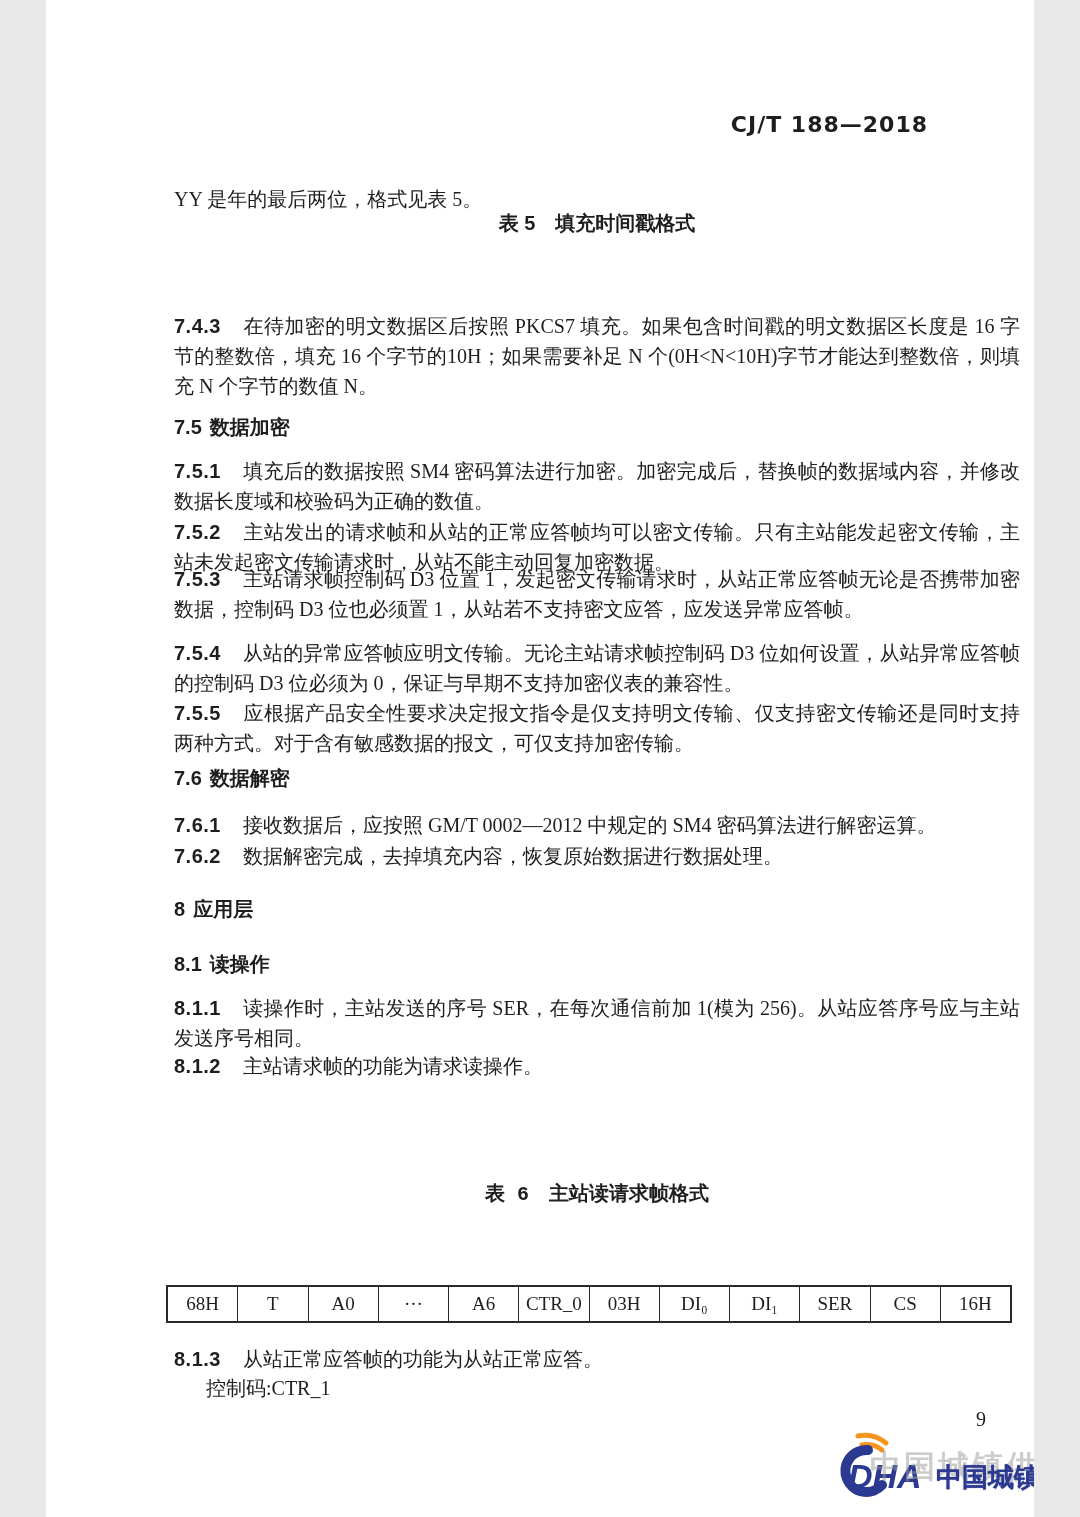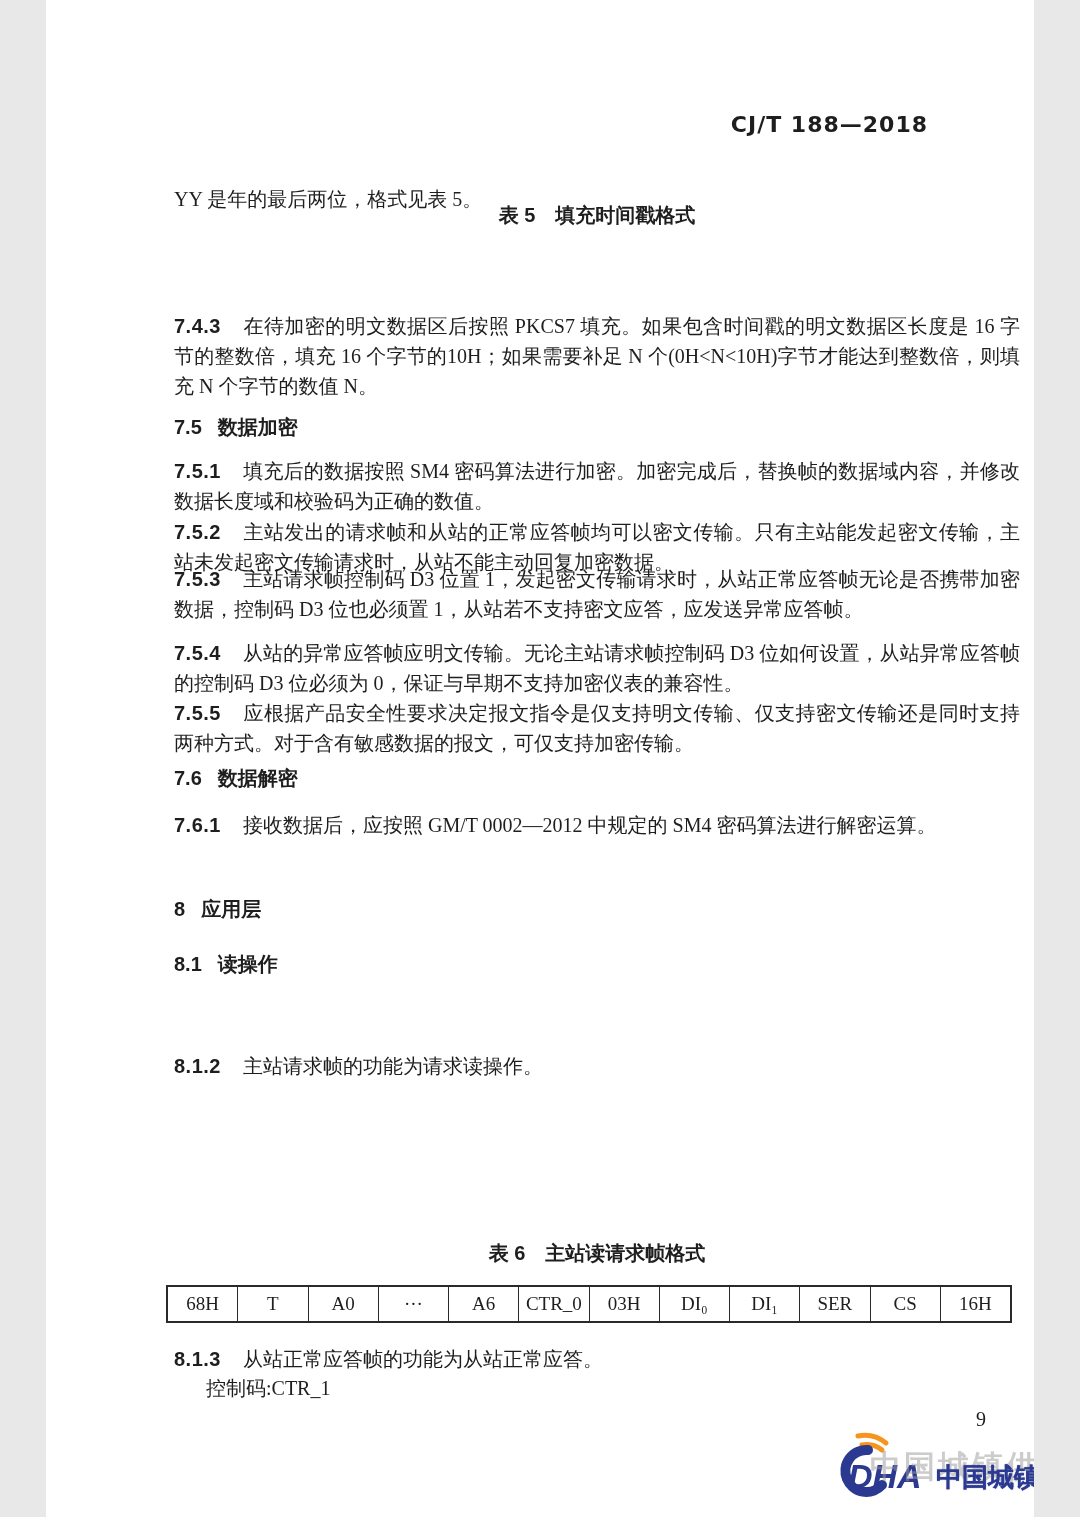--- a/index.html
+++ b/index.html
@@ -18,24 +18,24 @@
     font-size:20px;line-height:30px;text-align:justify;
   }
   .para .num{
     font-family:Liberation Sans, sans-serif;font-weight:bold;
     margin-right:22px;letter-spacing:0.5px;
   }
   .heading{
     position:absolute;left:128px;font-size:20px;
     font-family:"Liberation Sans",sans-serif;font-weight:bold;
   }
-  .heading .num{margin-right:16px;}
+  .heading .num{margin-right:8px;}
   .tbl-caption{
     position:absolute;left:128px;width:846px;text-align:center;
-    font-family:"Liberation Sans",sans-serif;font-weight:bold;font-size:20px;
+    font-family:"Liberation Sans",sans-serif;font-weight:bold;font-size:20px;margin-top:8px;
   }
   .tbl{
     position:absolute;display:flex;height:34px;
     border:2px solid #2a2a2a;background:#fff;
   }
   .tbl .cell{
     flex:1;display:flex;align-items:center;justify-content:center;
     border-left:1px solid #2a2a2a;font-size:19px;
     font-family:"Liberation Serif","DejaVu Serif",serif;
   }
@@ -102,36 +102,42 @@
   </div>
 
   <div class="heading" style="top:765px;">
     <span class="num">7.6</span><span>数据解密</span>
   </div>
 
   <div class="para" style="top:810px;">
     <span class="num">7.6.1</span><span>接收数据后，应按照 GM/T 0002—2012 中规定的 SM4 密码算法进行解密运算。</span>
   </div>
 
+  <div class="para" style="top:841px;">
+    <span class="num">7.6.2</span><span>数据解密完成，去掉填充内容，恢复原始数据进行数据处理。</span>
+  </div>
 
   <div class="heading" style="top:896px;">
     <span class="num">8</span><span>应用层</span>
   </div>
 
   <div class="heading" style="top:951px;">
     <span class="num">8.1</span><span>读操作</span>
   </div>
 
+  <div class="para" style="top:993px;">
+    <span class="num">8.1.1</span><span>读操作时，主站发送的序号 SER，在每次通信前加 1(模为 256)。从站应答序号应与主站发送序号相同。</span>
+  </div>
 
   <div class="para" style="top:1051px;">
     <span class="num">8.1.2</span><span>主站请求帧的功能为请求读操作。</span>
   </div>
 
 
-  <div class="tbl-caption" style="top:1240px;">表 6　主站读请求帧格式</div>
+  <div class="tbl-caption" style="top:1172px;font-family:Liberation Mono, monospace;">表 6　主站读请求帧格式</div>
 
   <div class="tbl" style="top:1285px;left:120px;width:842px;">
     <div class="cell">68H</div>
     <div class="cell">T</div>
     <div class="cell">A0</div>
     <div class="cell">···</div>
     <div class="cell">A6</div>
     <div class="cell">CTR_0</div>
     <div class="cell">03H</div>
     <div class="cell">DI₀</div>

